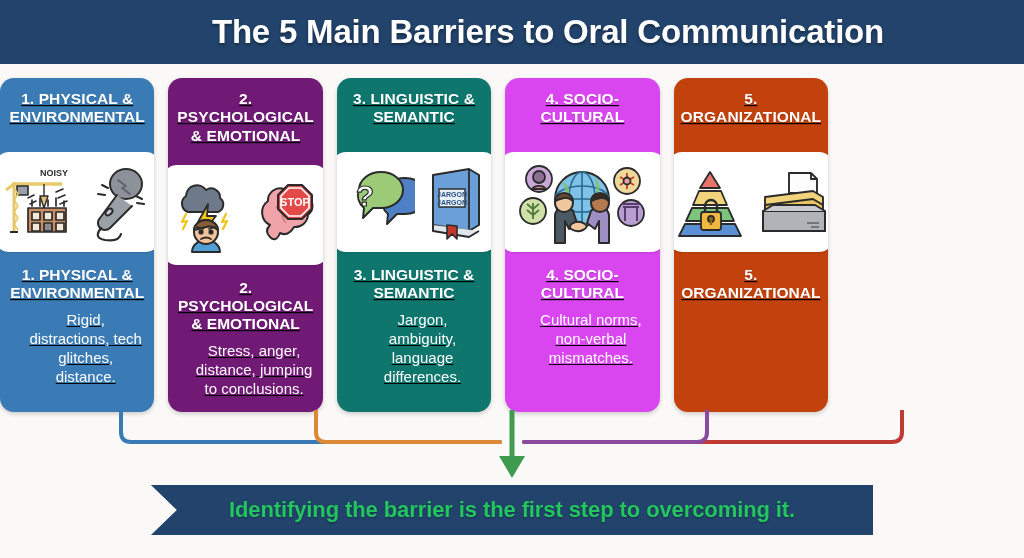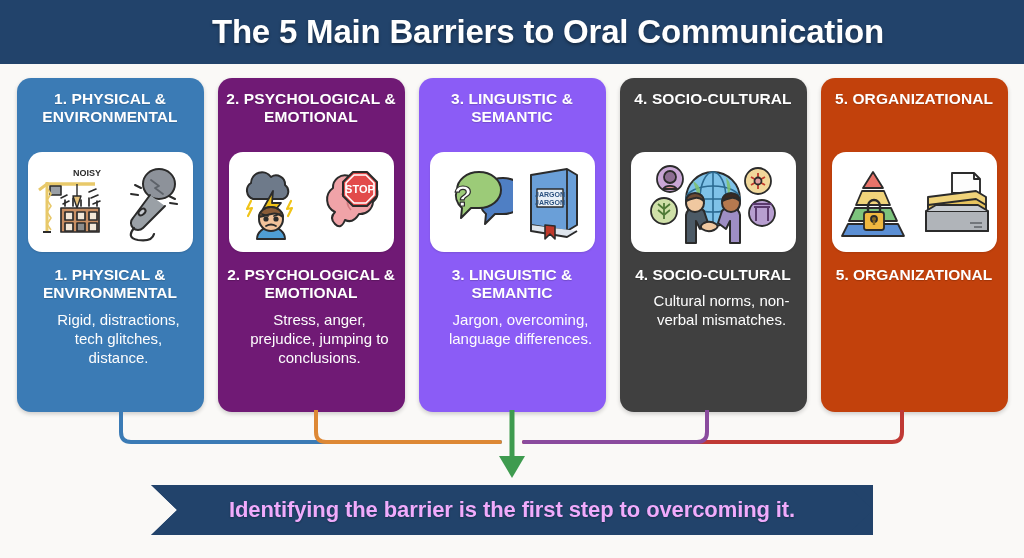--- a/index.html
+++ b/index.html
@@ -22,22 +22,22 @@
     color:#ffffff;
     font-size:33px;
     font-weight:bold;
     letter-spacing:-0.2px;
     text-shadow:0 2px 3px rgba(0,0,0,.35);
     white-space:nowrap;
   }
 
   
   .cards{
-    position:absolute;left:0;top:78px;width:1024px;height:340px;
-    display:flex;justify-content:center;gap:14px;
+    position:absolute;left:0;top:78px;width:828px;height:340px;
+    display:flex;justify-content:center;gap:14px;text-decoration:underline;
   }
   .card{
     width:187px;height:334px;
     border-radius:14px;
     display:flex;flex-direction:column;align-items:center;
     box-shadow:0 2px 4px rgba(0,0,0,.18);
     overflow:hidden;
     position:relative;
   }
   .card-head{
@@ -84,21 +84,21 @@
     display:flex;align-items:center;justify-content:center;
     clip-path:polygon(0 0, 100% 0, 100% 100%, 0 100%, 3.6% 50%);
     box-shadow:0 2px 4px rgba(0,0,0,.2);
   }
   .banner-inner{
     width:722px;height:50px;background:#22436b;
     clip-path:polygon(0 0, 96.4% 0, 100% 50%, 96.4% 100%, 0 100%, 3.6% 50%);
     display:flex;align-items:center;justify-content:center;
   }
   .banner-text{
-    color:#f0abfc;font-weight:bold;font-size:22px;white-space:nowrap;
+    color:#22c55e;font-weight:bold;font-size:22px;white-space:nowrap;
     text-shadow:0 1px 2px rgba(0,0,0,.3);
     letter-spacing:-0.1px;
   }
 </style>
 </head>
 <body>
 
 <div class="page">
 
   <div class="titlebar">
@@ -180,24 +180,24 @@
             <path d="M34 16 q6 8 2 16 q-4 8 2 14 M46 14 q-4 10 2 16 M28 30 q8 2 10 8 M52 30 q-6 4 -6 10" fill="none" stroke="#d4787e" stroke-width="1.7"></path>
           </g>
           <g stroke="#2b2b2b" stroke-width="2" stroke-linejoin="round">
             <polygon points="40,8 54,8 64,18 64,32 54,42 40,42 30,32 30,18" fill="#e24a4a"></polygon>
             <polygon points="41,11 53,11 61,19 61,31 53,39 41,39 33,31 33,19" fill="none" stroke="#ffffff" stroke-width="1.6"></polygon>
             <text x="47" y="29" text-anchor="middle" font-family="'Liberation Sans',sans-serif" font-size="11" font-weight="bold" fill="#ffffff" stroke="none">STOP</text>
           </g>
         </svg>
       </div>
       <div class="card-title">2. PSYCHOLOGICAL &amp; EMOTIONAL</div>
-      <div class="card-desc">Stress, anger, prejudice, jumping to conclusions.</div>
-    </div>
-
-    <div class="card" style="background:#8b5cf6">
+      <div class="card-desc">Stress, anger, distance, jumping to conclusions.</div>
+    </div>
+
+    <div class="card" style="background:#0f766e">
       <div class="card-head">3. LINGUISTIC &amp; SEMANTIC</div>
       <div class="icon-panel">
         <svg width="74" height="72" viewBox="0 0 74 72">
           <g stroke="#2b2b2b" stroke-width="2" stroke-linejoin="round">
             <path d="M30 22 a22 18 0 1 1 22 18 h-8 l-10 10 l1 -10 a22 18 0 0 1 -5 -18 Z" transform="translate(12,8)" fill="#4f7fc4"></path>
             <path d="M26 20 a22 18 0 1 1 22 18 h-8 l-10 10 l1 -10 a22 18 0 0 1 -5 -18 Z" transform="translate(-8,4)" fill="#9ccb78"></path>
             <text x="24" y="40" text-anchor="middle" font-family="'Liberation Sans',sans-serif" font-size="30" font-weight="bold" fill="#ffffff" stroke="#2b2b2b" stroke-width="1.2">?</text>
           </g>
         </svg>
         <svg width="66" height="78" viewBox="0 0 66 78">
@@ -206,24 +206,24 @@
             <path d="M48 6 L48 68" fill="none" stroke="#2b2b2b" stroke-width="1.8"></path>
             <path d="M12 62 L12 68 L48 74 L58 68" fill="#dfe6ee"></path>
             <rect x="18" y="26" width="26" height="18" fill="#e8f0f8" stroke="#2b2b2b" stroke-width="1.4"></rect>
             <text x="31" y="34" text-anchor="middle" font-family="'Liberation Sans',sans-serif" font-size="7" font-weight="bold" fill="#2b5280" stroke="none">JARGON</text>
             <text x="31" y="42" text-anchor="middle" font-family="'Liberation Sans',sans-serif" font-size="7" font-weight="bold" fill="#2b5280" stroke="none">JARGON</text>
             <path d="M26 62 L26 76 L31 71 L36 76 L36 63 Z" fill="#c0392b" stroke="#2b2b2b" stroke-width="1.6"></path>
           </g>
         </svg>
       </div>
       <div class="card-title">3. LINGUISTIC &amp; SEMANTIC</div>
-      <div class="card-desc">Jargon, overcoming, language differences.</div>
-    </div>
-
-    <div class="card" style="background:#404040">
+      <div class="card-desc">Jargon, ambiguity, language differences.</div>
+    </div>
+
+    <div class="card" style="background:#d946ef">
       <div class="card-head">4. SOCIO-CULTURAL</div>
       <div class="icon-panel">
         <svg width="150" height="86" viewBox="0 0 150 86">
           <g stroke="#2b2b2b" stroke-width="1.8" stroke-linejoin="round">
             <circle cx="32" cy="20" r="13" fill="#c9a7d6"></circle>
             <circle cx="32" cy="18" r="6" fill="#8d6e93"></circle>
             <path d="M25 30 a8 6 0 0 1 14 0 Z" fill="#d98b8b"></path>
             <circle cx="26" cy="52" r="13" fill="#cfe0a8"></circle>
             <path d="M26 60 L26 44 M26 50 l-6 -5 M26 50 l6 -5 M26 56 l-6 -5 M26 56 l6 -5" fill="none" stroke="#4f7a36" stroke-width="1.8"></path>
             <circle cx="120" cy="22" r="13" fill="#f0d79a"></circle>

